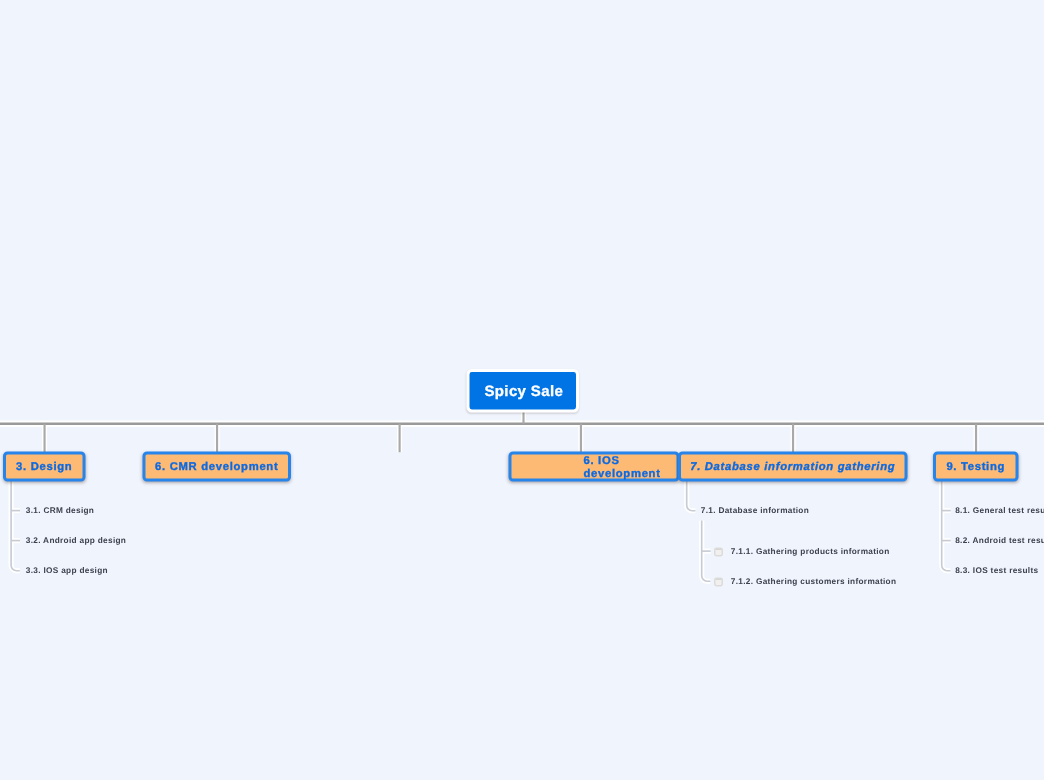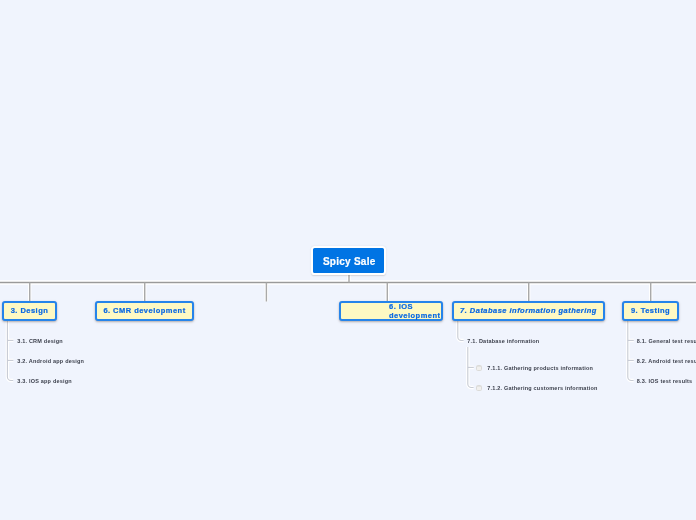--- a/index.html
+++ b/index.html
@@ -9,21 +9,21 @@
   #canvas{position:relative;width:696px;height:520px;transform:translateZ(0);overflow:hidden;}
   svg.links{position:absolute;left:0;top:0;width:696px;height:520px;pointer-events:none;}
 
   .node{position:absolute;box-sizing:border-box;display:flex;align-items:center;justify-content:center;}
 
   .root{background:#0074e4;border:2px solid #ffffff;border-radius:3.6px;color:#ffffff;
         font-weight:bold;font-size:10px;letter-spacing:0.25px;
         box-shadow:0 0.7px 1.4px rgba(70,50,40,.17);justify-content:center;-webkit-text-stroke:0.2px #ffffff;}
   .root > span{position:relative;top:1px;left:0.7px;}
 
-  .l2{background:#fef9c3;border:2px solid #2684ea;border-radius:3px;color:#0b69e3;
+  .l2{background:#fdba74;border:2px solid #2684ea;border-radius:3px;color:#0b69e3;
       font-weight:bold;font-size:7.5px;letter-spacing:.47px;
       box-shadow:0 1px 2.2px rgba(70,50,40,.38);-webkit-text-stroke:0.22px #0b69e3;}
 
   .leaf{position:absolute;color:#3d414d;font-weight:bold;font-size:5.5px;
         letter-spacing:0.21px;white-space:nowrap;line-height:8px;}
 
   .cb{position:absolute;width:6.2px;height:6.2px;border-radius:1.6px;background:#f1f0ee;
       border:0.7px solid #dbdbd9;box-sizing:border-box;box-shadow:inset 0 0.6px 0 #d6d6d3;}
 </style>
 </head>
@@ -83,21 +83,21 @@
   <div class="node root" style="left:311.4px;top:246px;width:74.3px;height:29.1px;">
     <span>Spicy Sale</span>
   </div>
 
   <div class="node l2" style="left:2px;top:300.5px;width:55px;height:20px;">
     <span>3. Design</span>
   </div>
   <div class="node l2" style="left:95px;top:300.5px;width:99px;height:20px;">
     <span>6. CMR development</span>
   </div>
-  <div class="node l2" style="left:339px;top:300.5px;width:104px;height:20px;padding-left:48px;">
+  <div class="node l2" style="left:339px;top:300.5px;width:114px;height:20px;padding-left:48px;">
     <span>6. IOS development</span>
   </div>
   <div class="node l2" style="left:452px;top:300.5px;width:153px;height:20px;font-style:italic;">
     <span>7. Database information gathering</span>
   </div>
   <div class="node l2" style="left:622px;top:300.5px;width:57px;height:20px;">
     <span>9. Testing</span>
   </div>
 
   <div class="leaf" style="left:17.2px;top:336.8px;">3.1. CRM design</div>

